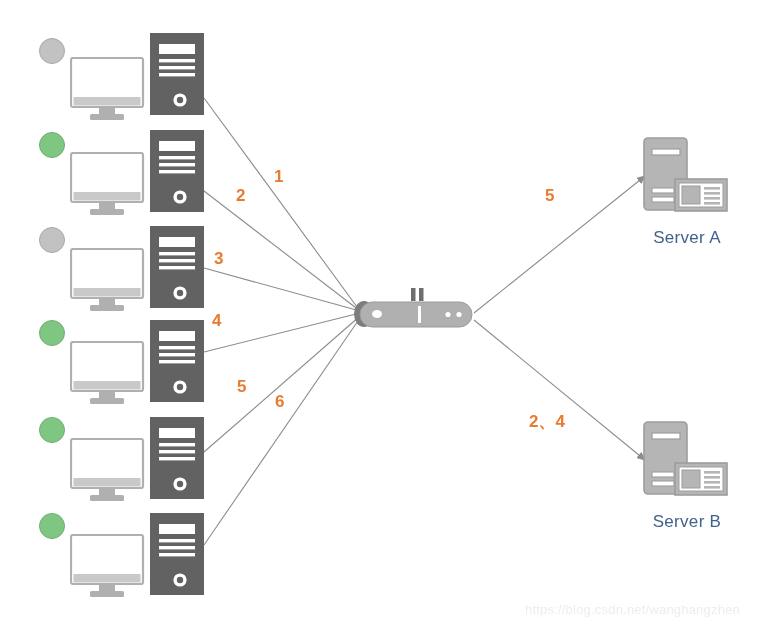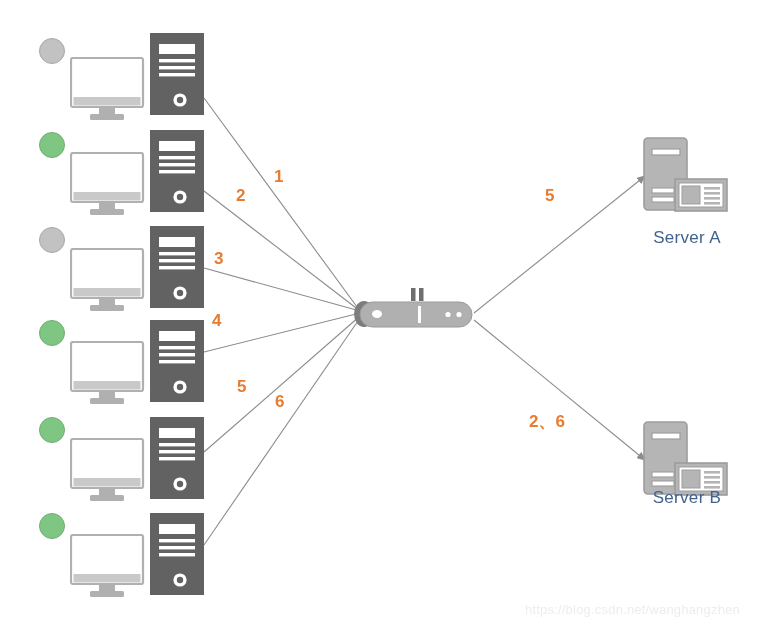--- a/index.html
+++ b/index.html
@@ -284,27 +284,27 @@
       <rect x="39" y="47" width="44" height="24" fill="#ffffff" stroke="#9d9d9d" stroke-width="1"></rect>
       <rect x="42" y="50" width="18" height="18" fill="#b5b5b5" stroke="#9d9d9d" stroke-width="1"></rect>
       <g fill="#b5b5b5">
         <rect x="64" y="51" width="16" height="2.6"></rect>
         <rect x="64" y="56" width="16" height="2.6"></rect>
         <rect x="64" y="61" width="16" height="2.6"></rect>
         <rect x="64" y="66" width="16" height="2.6"></rect>
       </g>
     </svg>
   </div>
-  <div class="server-label" style="left:632px; top:488px; width:110px;">Server B</div>
+  <div class="server-label" style="left:632px; top:512px; width:110px;">Server B</div>
 
   <div class="flow-num" style="left:274px; top:167px;">1</div>
   <div class="flow-num" style="left:236px; top:186px;">2</div>
   <div class="flow-num" style="left:214px; top:249px;">3</div>
   <div class="flow-num" style="left:212px; top:311px;">4</div>
   <div class="flow-num" style="left:237px; top:377px;">5</div>
   <div class="flow-num" style="left:275px; top:392px;">6</div>
 
   <div class="flow-num" style="left:545px; top:186px;">5</div>
-  <div class="flow-num" style="left:529px; top:410px;">2、6</div>
+  <div class="flow-num" style="left:529px; top:410px;">2、4</div>
 
   <div class="watermark" style="left:525px; top:602px;">https://blog.csdn.net/wanghangzhen</div>
 
 </div>
 
 </body></html>

